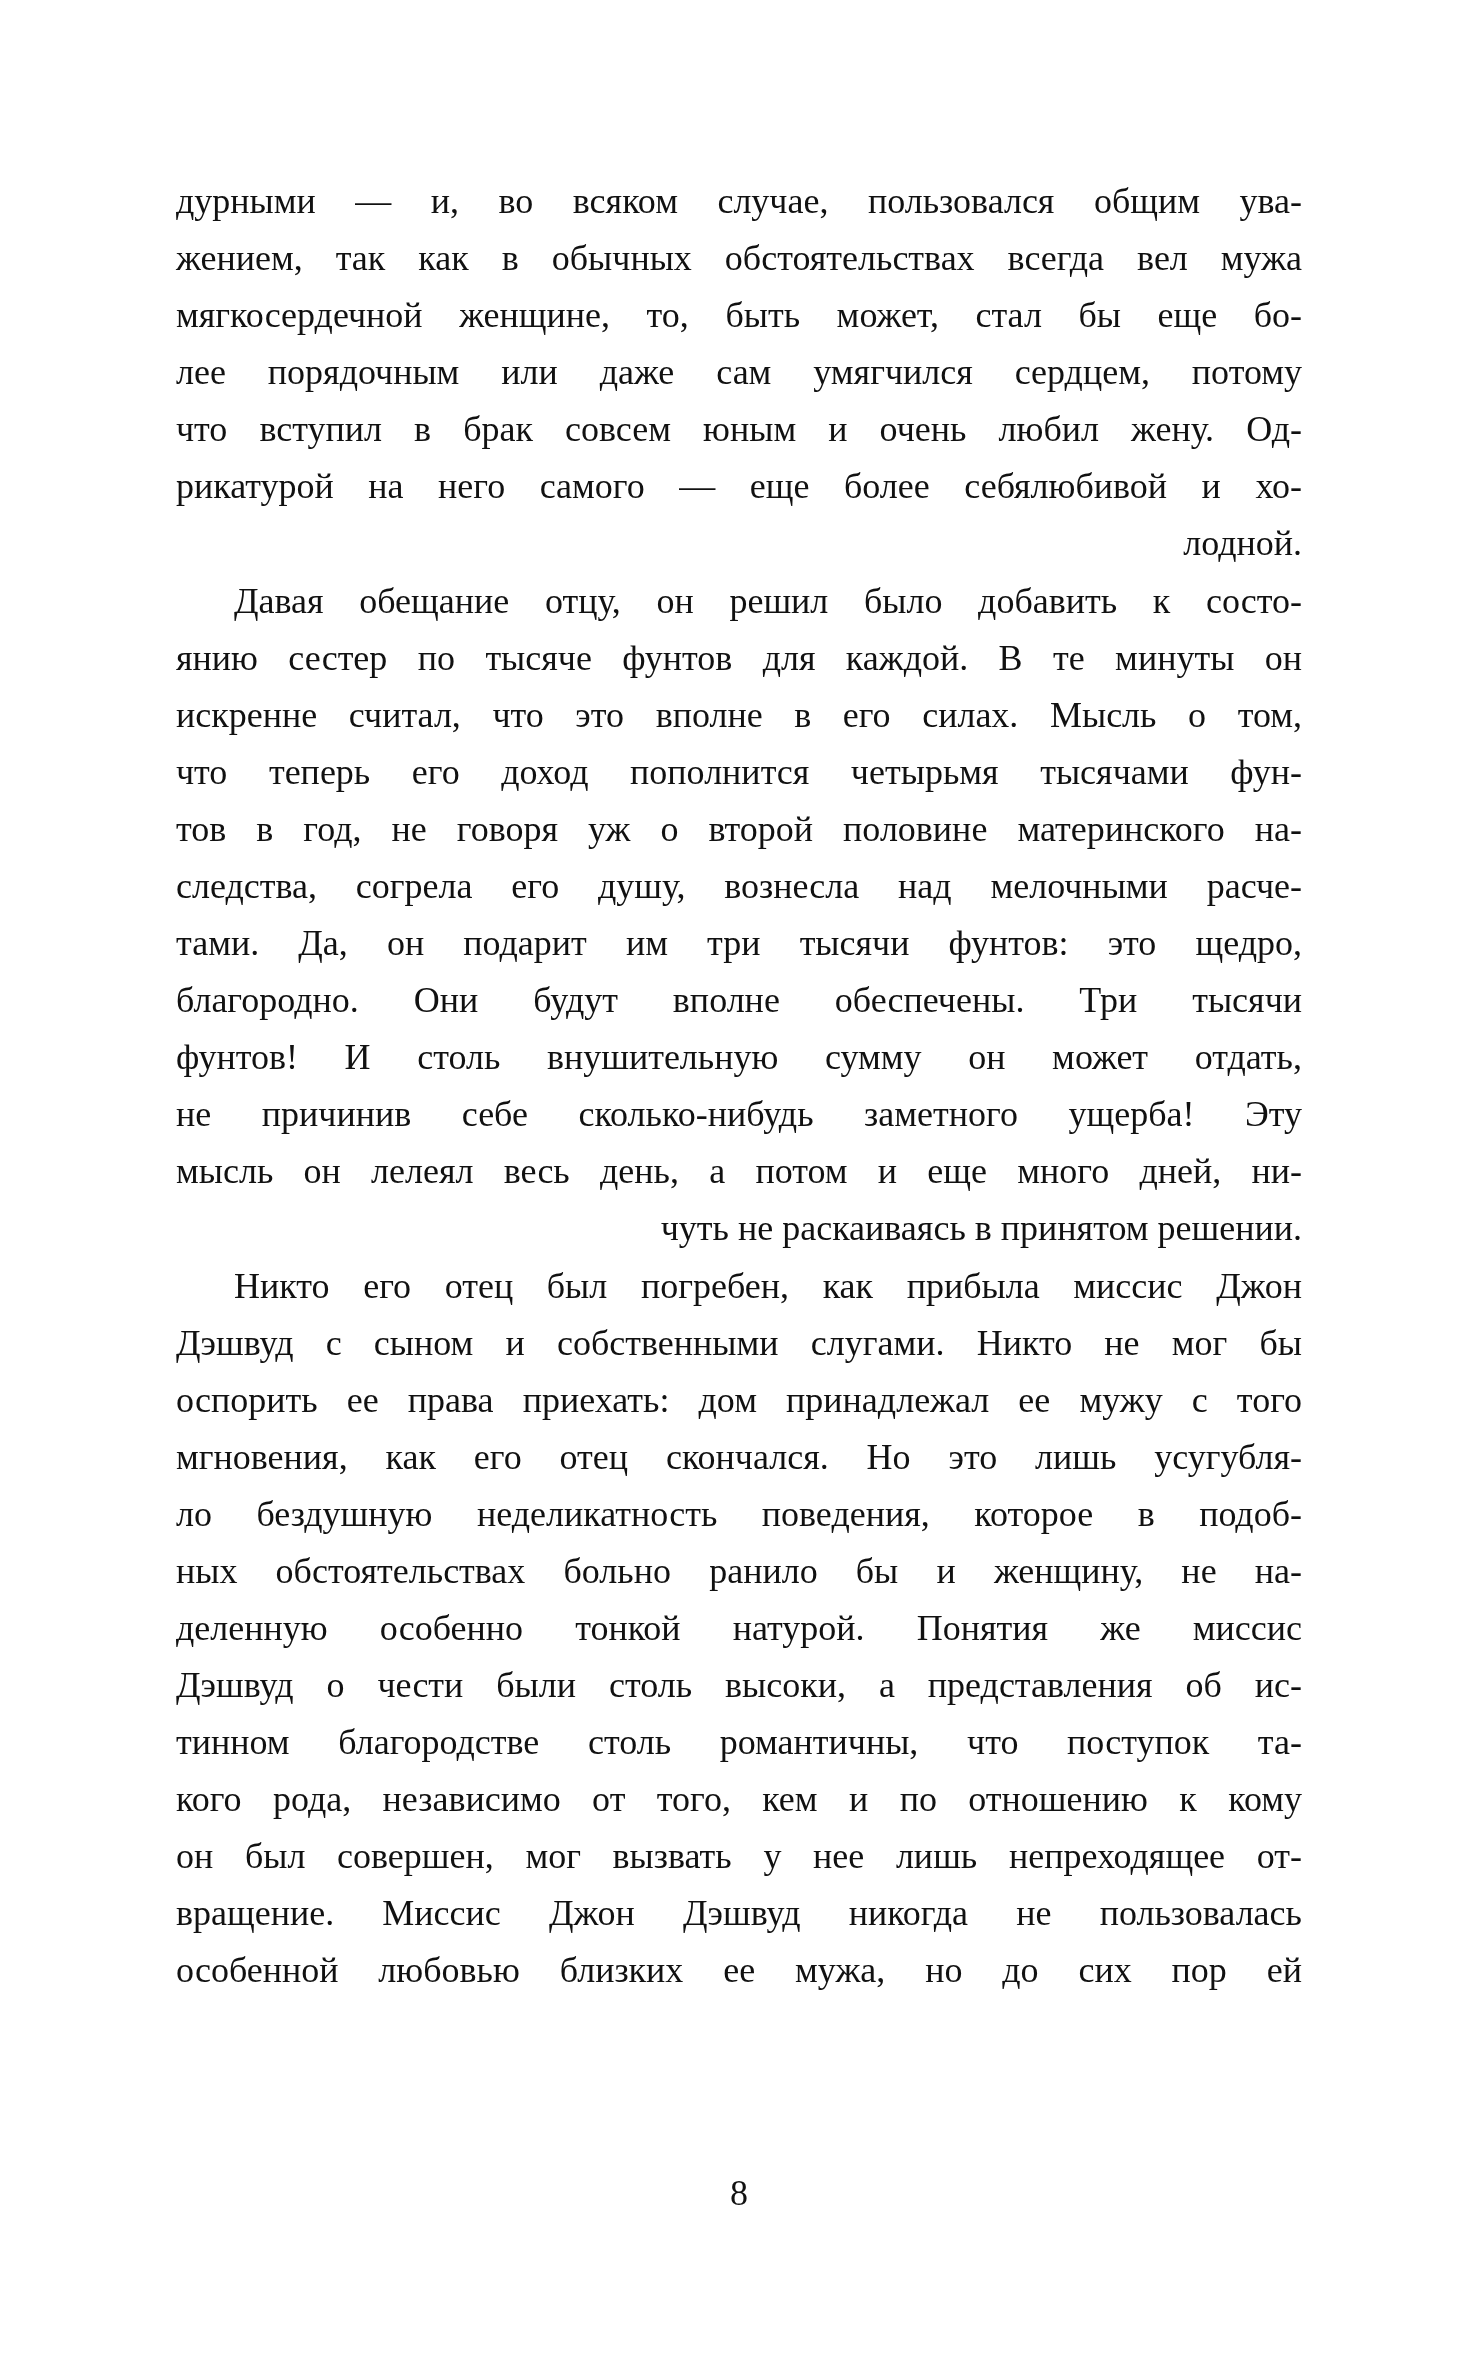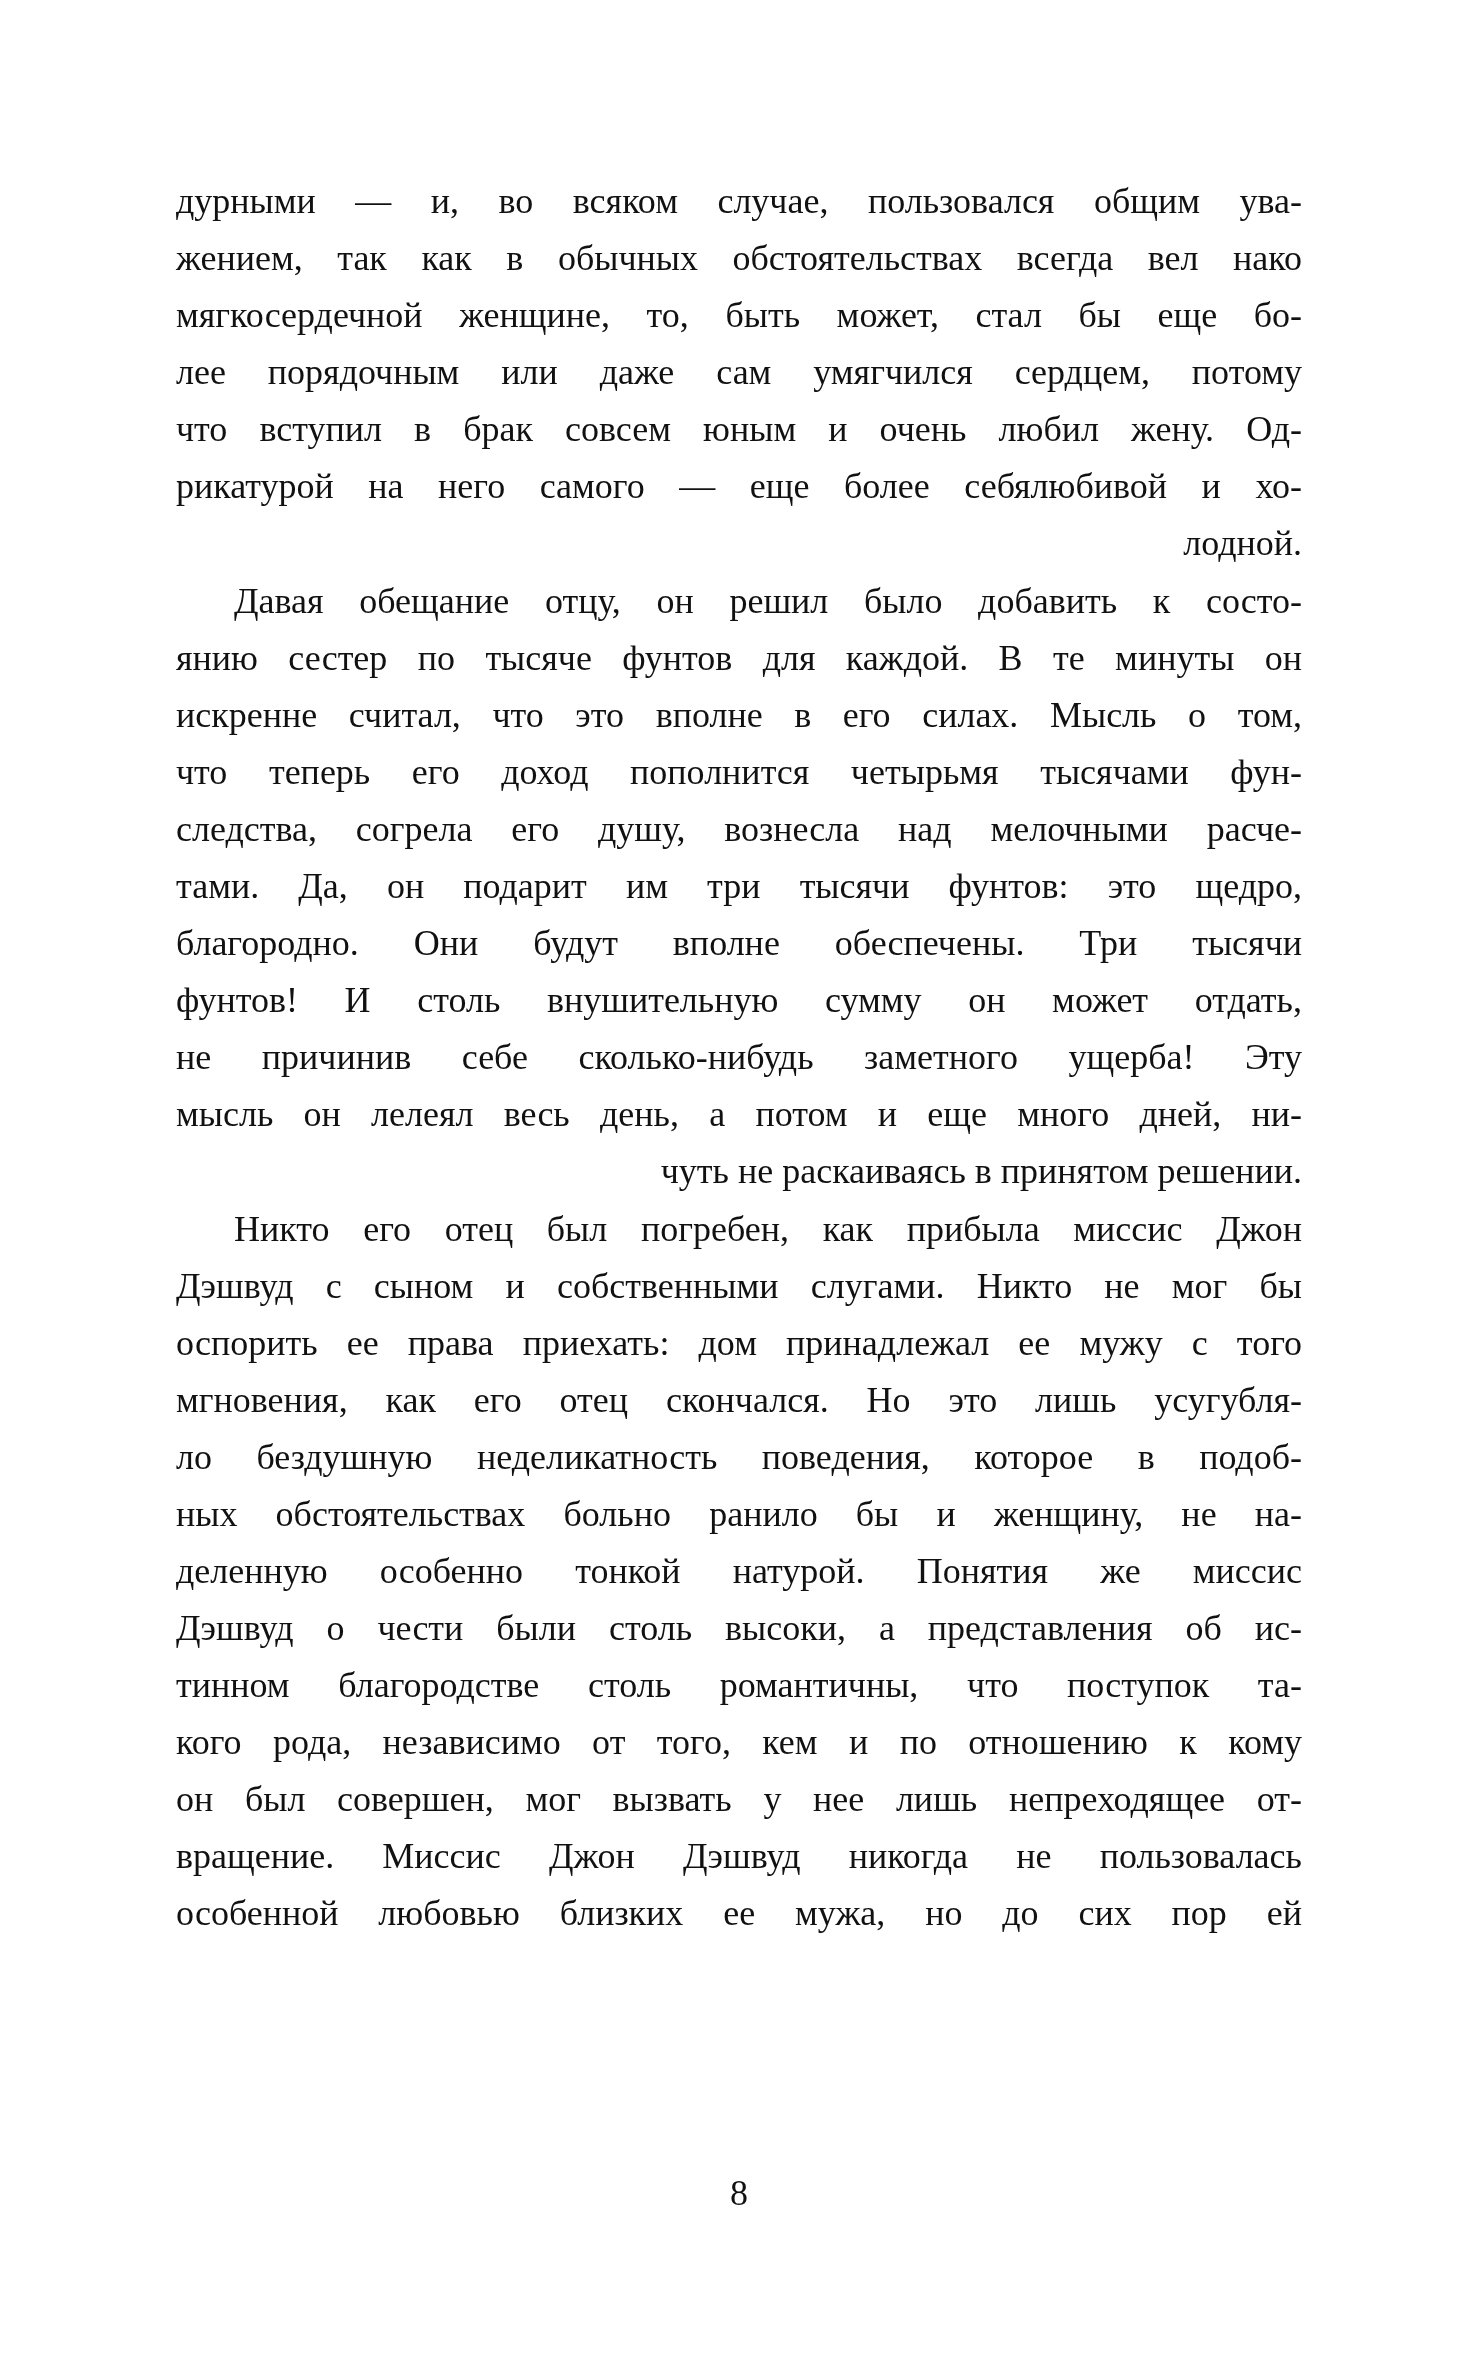--- a/index.html
+++ b/index.html
@@ -53,32 +53,33 @@
     color: #111111;
   }
 </style>
 </head>
 <body style="background: rgb(255, 255, 255);">
 
 <div class="page">
   <main class="text-block" style="color: rgb(17, 17, 17);">
       <div class="para">
         <div class="line just">дурными — и, во всяком случае, пользовался общим ува-</div>
-        <div class="line just">жением, так как в обычных обстоятельствах всегда вел нако</div>
+        <div class="line just">жением, так как в обычных обстоятельствах всегда вел мужа</div>
         <div class="line just">мягкосердечной женщине, то, быть может, стал бы еще бо-</div>
         <div class="line just">лее порядочным или даже сам умягчился сердцем, потому</div>
         <div class="line just">что вступил в брак совсем юным и очень любил жену. Од-</div>
         <div class="line just">рикатурой на него самого — еще более себялюбивой и хо-</div>
         <div class="line">лодной.</div>
       </div>
       <div class="para">
         <div class="line just ind">Давая обещание отцу, он решил было добавить к состо-</div>
         <div class="line just">янию сестер по тысяче фунтов для каждой. В те минуты он</div>
         <div class="line just">искренне считал, что это вполне в его силах. Мысль о том,</div>
         <div class="line just">что теперь его доход пополнится четырьмя тысячами фун-</div>
+        <div class="line just">тов в год, не говоря уж о второй половине материнского на-</div>
         <div class="line just">следства, согрела его душу, вознесла над мелочными расче-</div>
         <div class="line just">тами. Да, он подарит им три тысячи фунтов: это щедро,</div>
         <div class="line just">благородно. Они будут вполне обеспечены. Три тысячи</div>
         <div class="line just">фунтов! И столь внушительную сумму он может отдать,</div>
         <div class="line just">не причинив себе сколько-нибудь заметного ущерба! Эту</div>
         <div class="line just">мысль он лелеял весь день, а потом и еще много дней, ни-</div>
         <div class="line">чуть не раскаиваясь в принятом решении.</div>
       </div>
       <div class="para">
         <div class="line just ind">Никто его отец был погребен, как прибыла миссис Джон</div>

